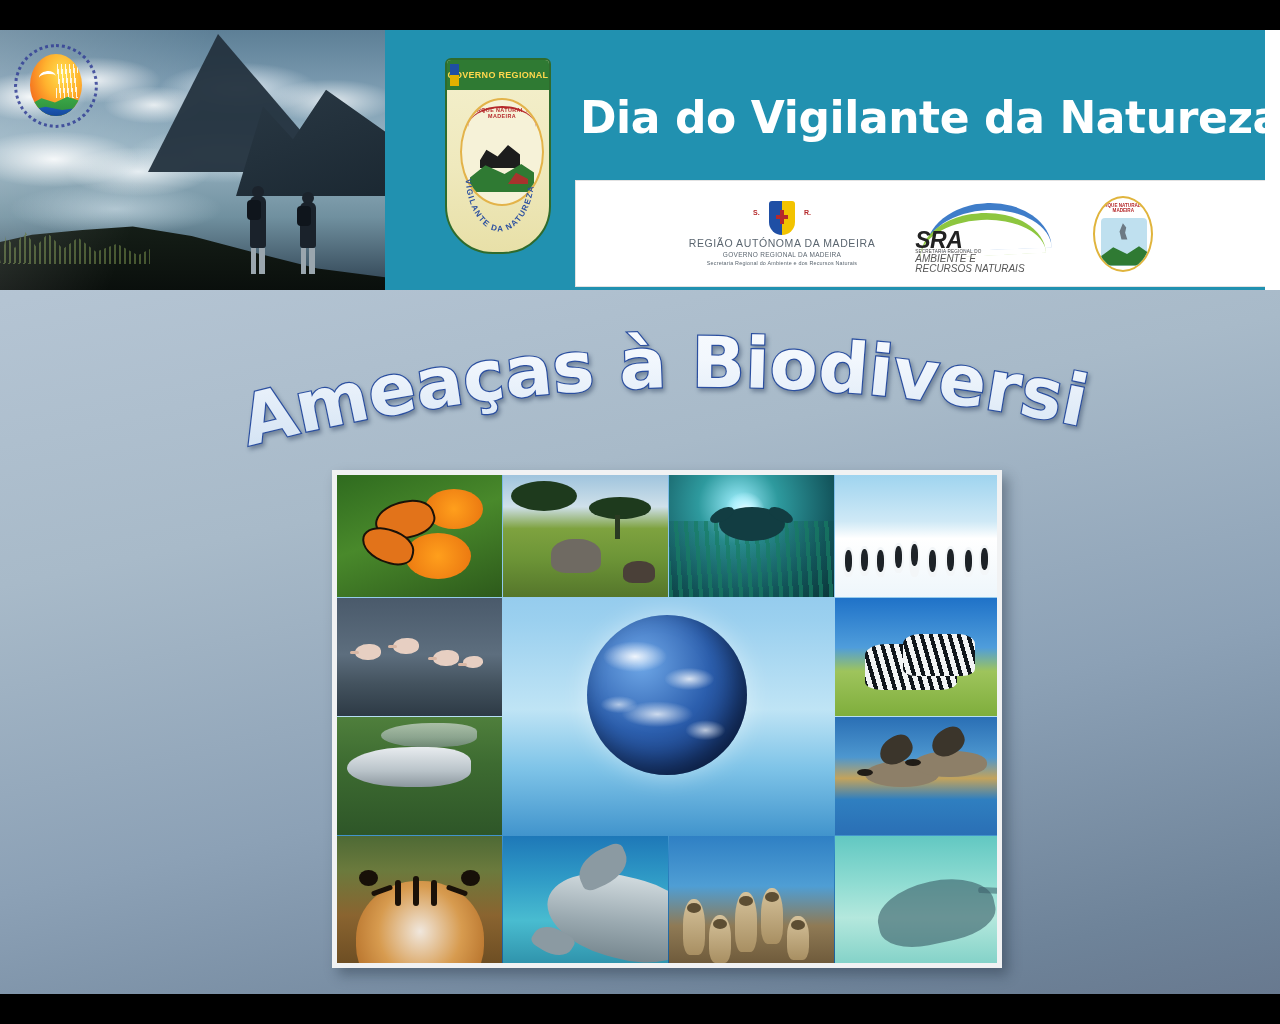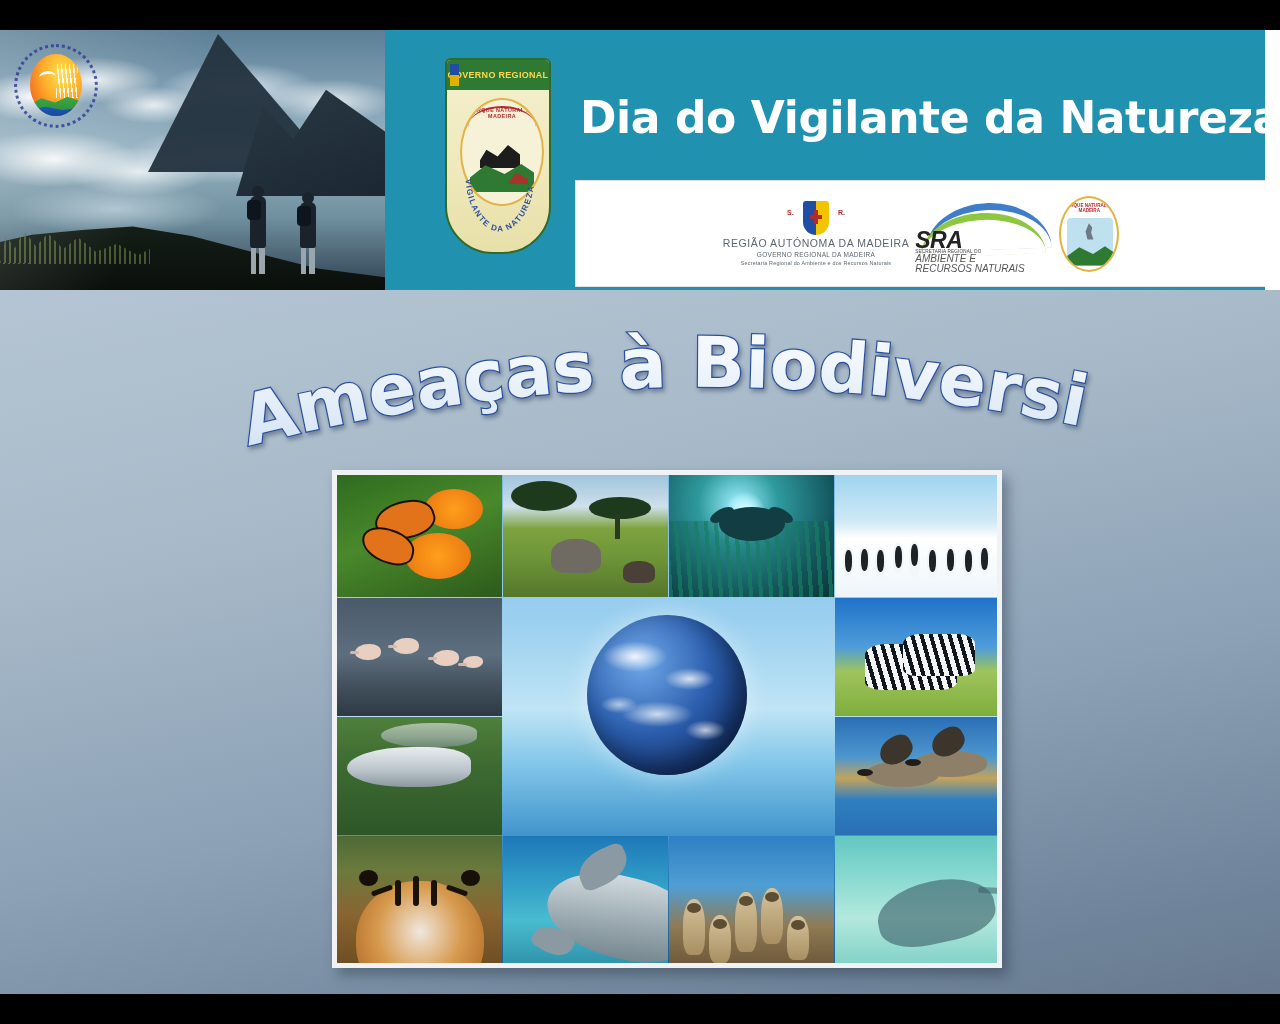--- a/index.html
+++ b/index.html
@@ -99,21 +99,21 @@
   .ci-red{position:absolute;right:6px;bottom:10px;width:20px;height:14px;background:#a8332d;
           clip-path:polygon(0% 100%,40% 20%,100% 64%,100% 100%);}
   .crest-ring-txt{position:absolute;left:0;top:36px;width:106px;height:158px;}
 
   .hdr-title{position:absolute;left:195px;top:62px;color:#fff;font-size:44px;font-weight:bold;
              letter-spacing:-.4px;white-space:nowrap;
              font-family:"DejaVu Sans","Liberation Sans",sans-serif;}
 
   .logobar{position:absolute;left:190px;top:150px;width:690px;height:105px;background:#fff;
            border:1px solid #e2e2e2;}
-  .lb-inner{position:absolute;inset:0;display:flex;align-items:center;justify-content:center;}
+  .lb-inner{position:absolute;inset:0;display:flex;align-items:center;justify-content:center;gap:34px;}
 
   .ram{display:flex;flex-direction:column;align-items:center;gap:2px;}
   .ram-shield{position:relative;width:26px;height:34px;border-radius:3px 3px 13px 13px;
               background:linear-gradient(90deg,#1f4fa5 0 50%,#f2c300 50% 100%);}
   .ram-cross{position:absolute;left:50%;top:9px;transform:translateX(-50%);width:4px;height:14px;
              background:#b5292b;}
   .ram-cross:after{content:"";position:absolute;left:-4px;top:5px;width:12px;height:4px;background:#b5292b;}
   .ram-sr{position:absolute;top:8px;left:-16px;width:58px;display:flex;justify-content:space-between;
           font-size:7px;color:#b5292b;font-weight:bold;}
   .ram-t1{font-size:10.5px;color:#5b6670;letter-spacing:.6px;white-space:nowrap;}

